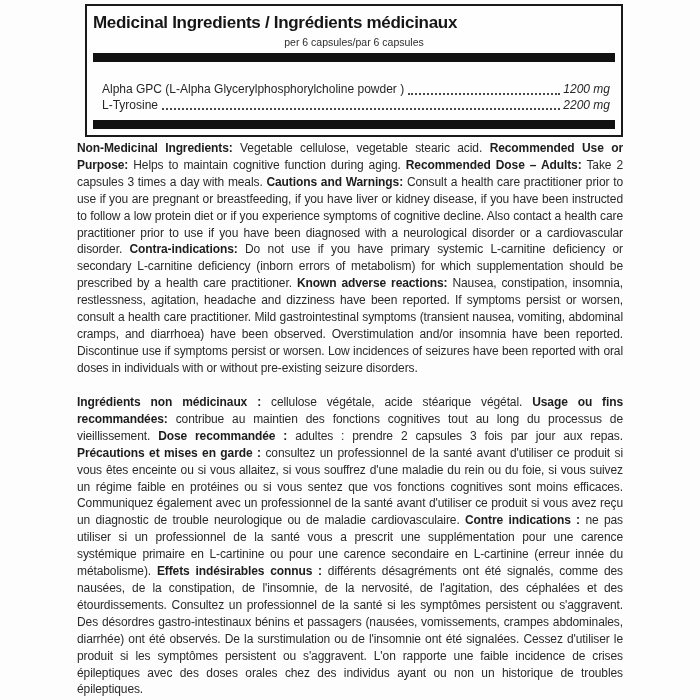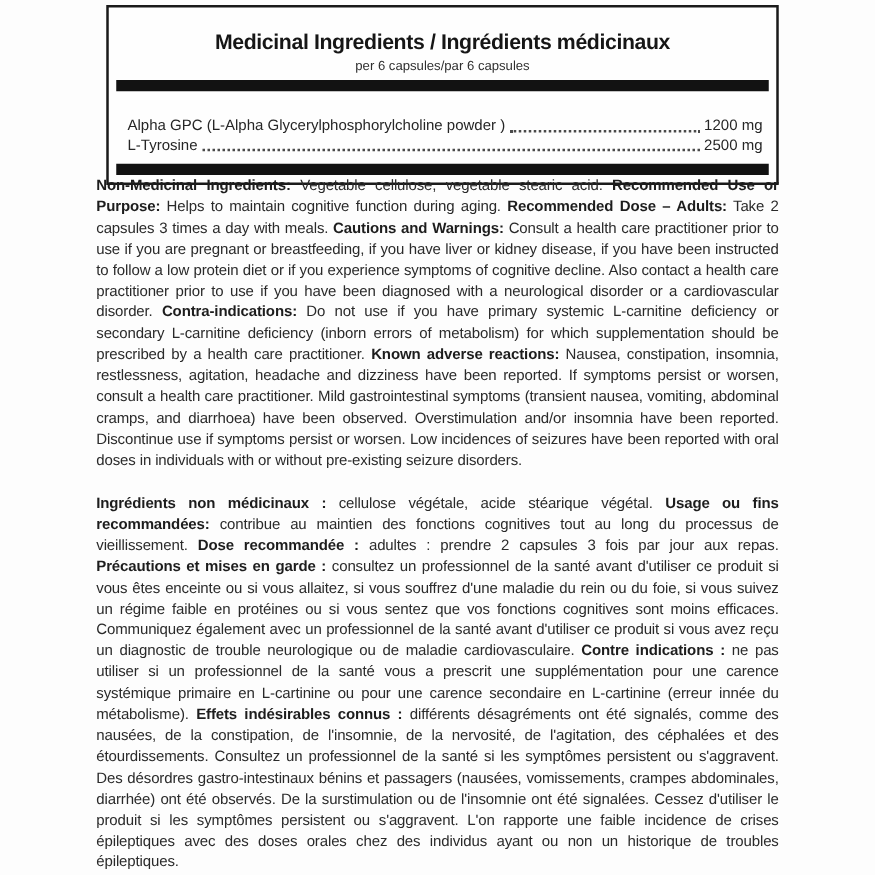--- a/index.html
+++ b/index.html
@@ -21,26 +21,25 @@
     position: absolute;
     left: 85px;
     top: 4px;
     width: 538px;
     box-sizing: border-box;
     border: 2px solid #1a1a1a;
     background: #fefefe;
     padding: 4px 6px 6px 6px;
   }
   .panel-title {
-    text-align: center;
     font-weight: bold;
     font-size: 17px;
     letter-spacing: -0.3px;
     color: #161616;
-    margin-top: 14px;
+    margin-top: 3px;
   }
   .panel-serving {
     text-align: center;
     font-size: 10.5px;
     color: #2e2e2e;
     margin: 3px 0 5px 0;
   }
   .thick-bar {
     height: 9px;
     background: #121212;
@@ -50,21 +49,21 @@
   }
   .ing-row {
     display: flex;
     align-items: flex-end;
     font-size: 12px;
     line-height: 15.6px;
     color: #262626;
     white-space: nowrap;
   }
   .ing-name { flex: 0 0 auto; }
-  .ing-amt  { flex: 0 0 auto; }
+  .ing-amt  { flex: 0 0 auto; font-style: italic; }
   .leader {
     flex: 1 1 auto;
     border-bottom: 2px dotted #4a4a4a;
     margin: 0 3px 3px 4px;
     min-width: 10px;
   }
 
   
   .body-par {
     position: absolute;
@@ -92,21 +91,21 @@
   <div class="thick-bar"></div>
   <div class="ing-list">
       <div class="ing-row">
         <span class="ing-name">Alpha GPC  (L-Alpha Glycerylphosphorylcholine powder )</span>
         <span class="leader"></span>
         <span class="ing-amt">1200 mg</span>
       </div>
       <div class="ing-row">
         <span class="ing-name">L-Tyrosine</span>
         <span class="leader"></span>
-        <span class="ing-amt">2500 mg</span>
+        <span class="ing-amt">2200 mg</span>
       </div>
     </div>
   <div class="thick-bar"></div>
 </div>
 
 <div class="body-par" id="english-paragraph"><b>Non-Medicinal Ingredients:</b> Vegetable cellulose, vegetable stearic acid. <b>Recommended Use or Purpose:</b> Helps to maintain cognitive function during aging. <b>Recommended Dose – Adults:</b> Take 2 capsules 3 times a day with meals. <b>Cautions and Warnings:</b> Consult a health care practitioner prior to use if you are pregnant or breastfeeding,  if you have liver or kidney disease, if you have been instructed to follow a low protein diet or if you experience symptoms of cognitive decline. Also contact a health care practitioner prior to use if you have been diagnosed with a neurological disorder or a cardiovascular disorder. <b>Contra-indications:</b> Do not use if you have primary systemic L-carnitine deficiency or secondary L-carnitine deficiency (inborn errors of metabolism) for which supplementation should be prescribed by a health care practitioner. <b>Known adverse reactions:</b> Nausea, constipation, insomnia, restlessness, agitation, headache and dizziness have been reported. If symptoms persist or worsen, consult a health care practitioner. Mild gastrointestinal symptoms (transient nausea, vomiting, abdominal cramps, and diarrhoea) have been observed. Overstimulation and/or insomnia have been reported. Discontinue use if symptoms persist or worsen. Low incidences of seizures have been reported with oral doses in individuals with or without pre-existing seizure disorders.</div>
 
 <div class="body-par" id="french-paragraph"><b>Ingrédients non médicinaux :</b> cellulose végétale, acide stéarique végétal. <b>Usage ou fins recommandées:</b> contribue au maintien des fonctions cognitives tout au long du processus de vieillissement. <b>Dose recommandée :</b> adultes : prendre 2 capsules 3 fois par jour aux repas. <b>Précautions et mises en garde :</b> consultez un professionnel de la santé avant d'utiliser ce produit si vous êtes enceinte ou si vous allaitez, si vous souffrez d'une maladie du rein ou du foie, si vous suivez un régime faible en protéines ou si vous sentez que vos fonctions cognitives sont moins efficaces. Communiquez également avec un professionnel de la santé avant d'utiliser ce produit si vous avez reçu un diagnostic de trouble neurologique ou de maladie cardiovasculaire. <b>Contre indications :</b> ne pas utiliser si un professionnel de la santé vous a prescrit une supplémentation pour une carence systémique primaire en L-cartinine ou pour une carence secondaire en L-cartinine (erreur innée du métabolisme). <b>Effets indésirables connus :</b> différents désagréments ont été signalés, comme des nausées, de la constipation, de l'insomnie, de la nervosité, de l'agitation, des céphalées et des étourdissements. Consultez un professionnel de la santé si les symptômes persistent ou s'aggravent. Des désordres gastro-intestinaux bénins et passagers (nausées, vomissements, crampes abdominales, diarrhée) ont été observés. De la surstimulation ou de l'insomnie ont été signalées. Cessez d'utiliser le produit si les symptômes persistent ou s'aggravent. L'on rapporte une faible incidence de crises épileptiques avec des doses orales chez des individus ayant ou non un historique de troubles épileptiques.</div>
 
 </body></html>

